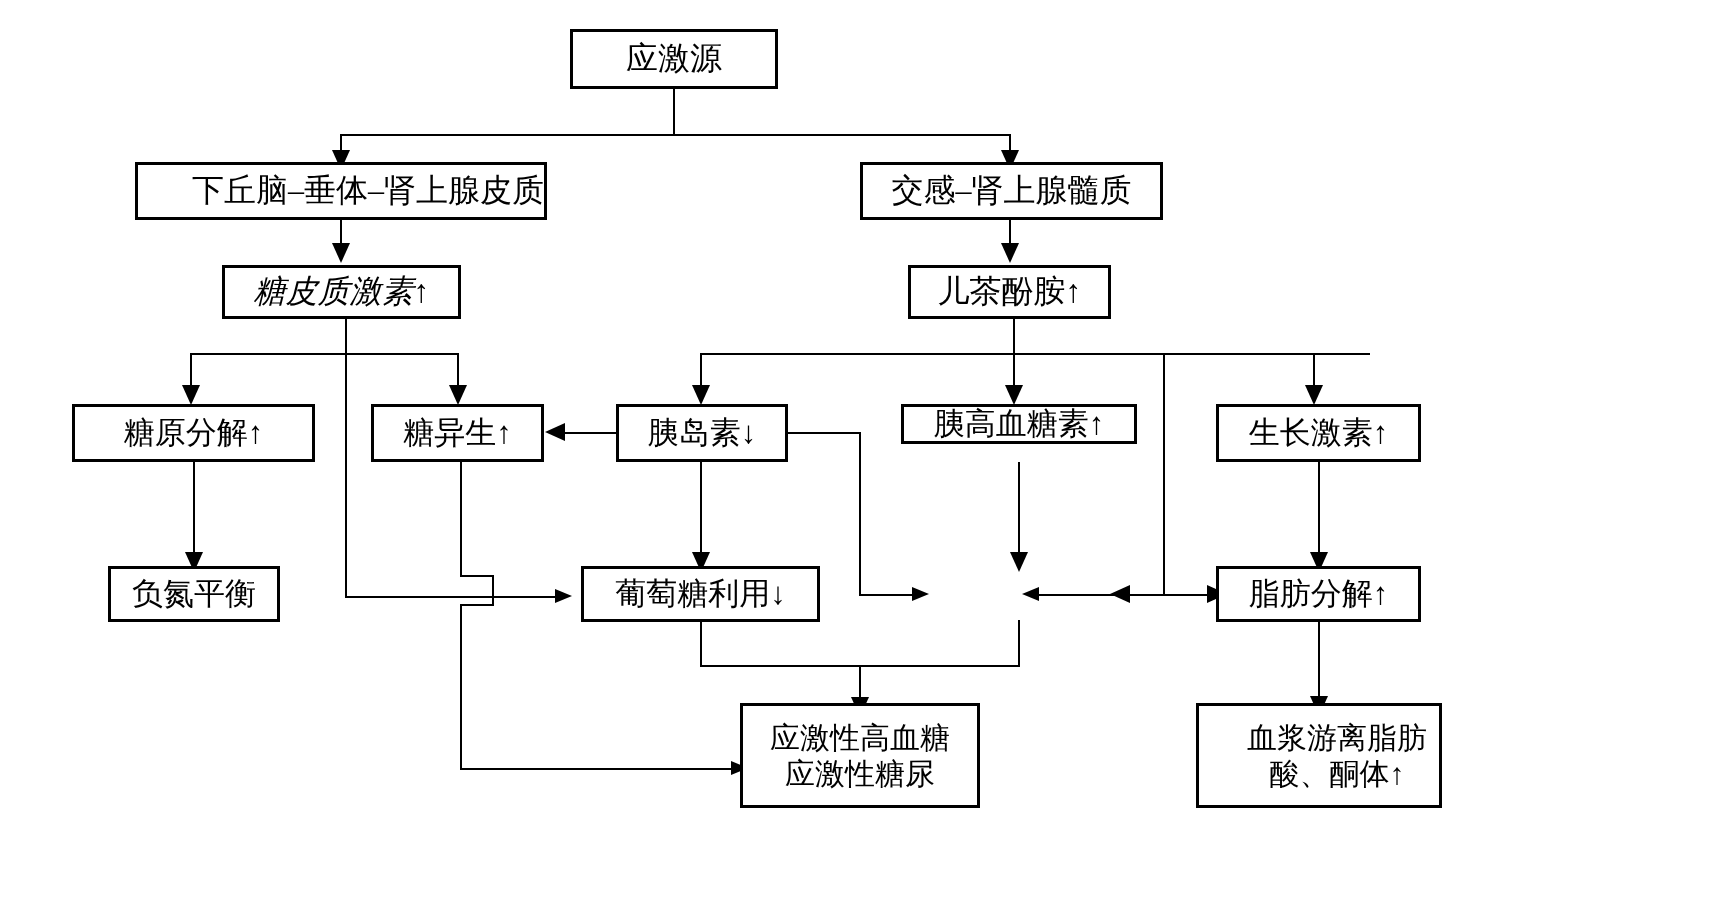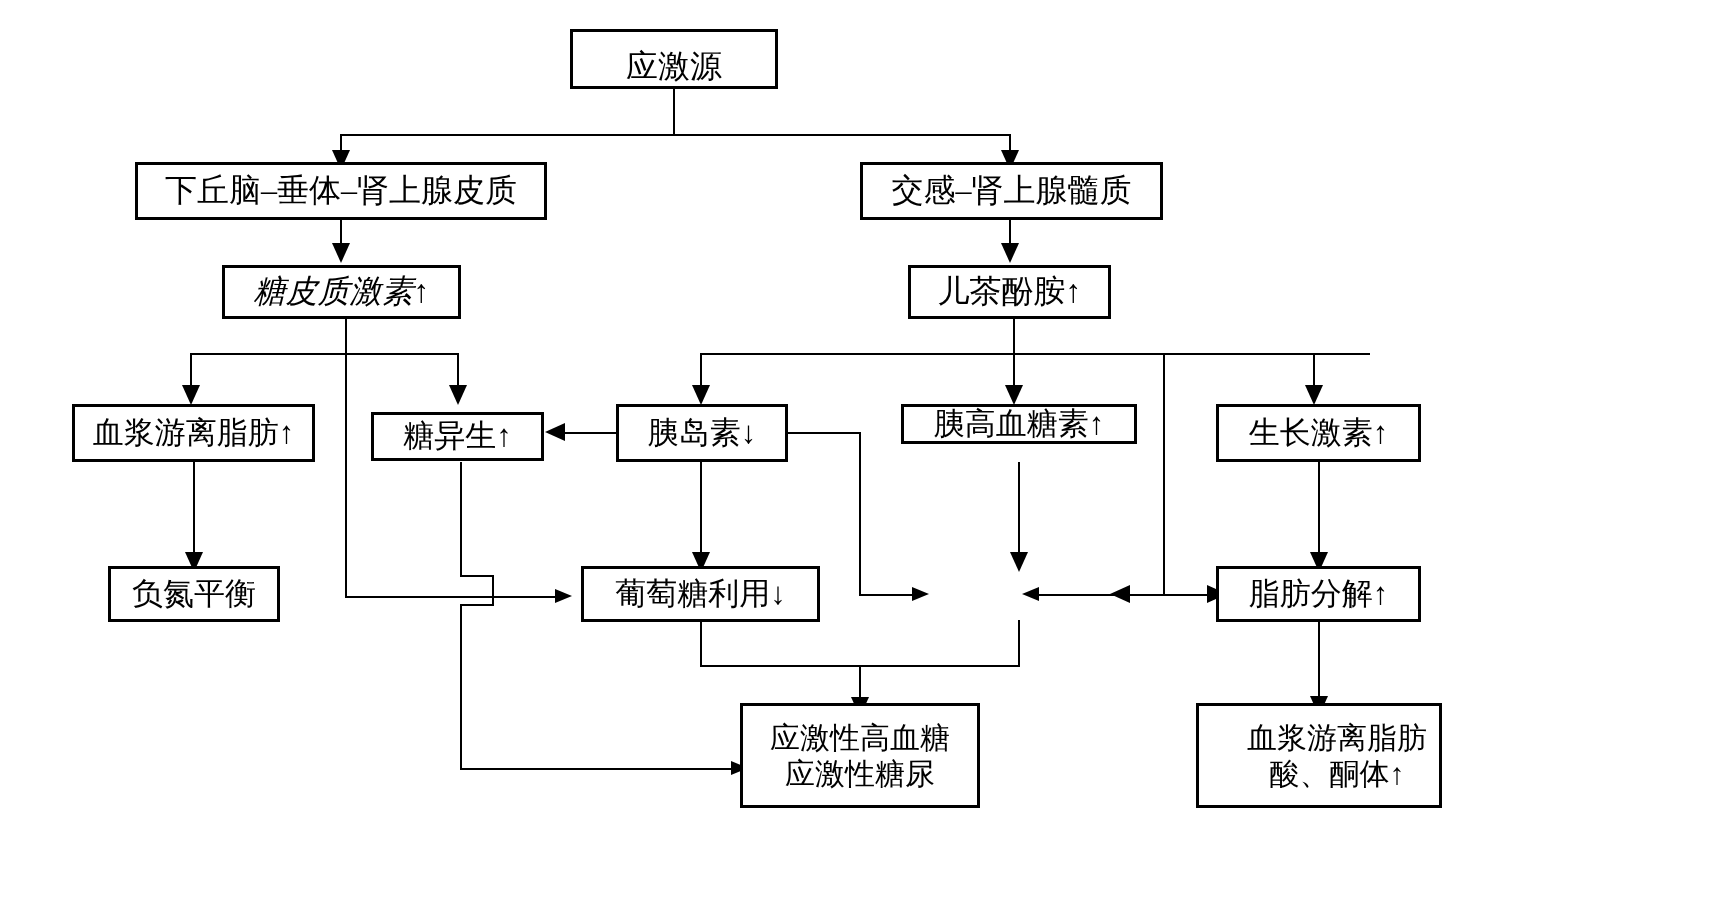--- a/index.html
+++ b/index.html
@@ -113,45 +113,45 @@
   <div class="seg v" style="left:859px;top:665px;height:36px;"></div>
   <div class="arrow down" style="left:851px;top:697px;"></div>
 
   <div class="seg h" style="left:1125px;top:594px;width:90px;"></div>
   <div class="arrow left" style="left:1110px;top:585px;"></div>
   <div class="arrow right" style="left:1207px;top:585px;"></div>
 
   <div class="seg v" style="left:1318px;top:620px;height:80px;"></div>
   <div class="arrow down" style="left:1310px;top:696px;"></div>
 
-  <div class="node t32" style="left:570px;top:29px;width:208px;height:60px;align-items:flex-end;">
+  <div class="node t32" style="left:570px;top:29px;width:208px;height:60px;">
     <span>应激源</span>
   </div>
 
-  <div class="node t32" style="left:135px;top:162px;width:412px;height:58px;">
+  <div class="node t32" style="left:135px;top:162px;width:412px;height:58px;justify-content:flex-end;">
     <span>下丘脑–垂体–肾上腺皮质</span>
   </div>
 
   <div class="node t32" style="left:860px;top:162px;width:303px;height:58px;">
     <span>交感–肾上腺髓质</span>
   </div>
 
   <div class="node t32" style="left:222px;top:265px;width:239px;height:54px;font-style:italic;">
     <span>糖皮质激素↑</span>
   </div>
 
   <div class="node t32" style="left:908px;top:265px;width:203px;height:54px;">
     <span>儿茶酚胺↑</span>
   </div>
 
   <div class="node t31" style="left:72px;top:404px;width:243px;height:58px;">
-    <span>血浆游离脂肪↑</span>
+    <span>糖原分解↑</span>
   </div>
 
-  <div class="node t31" style="left:371px;top:404px;width:173px;height:49px;margin-top:8px;">
+  <div class="node t31" style="left:371px;top:404px;width:173px;height:58px;">
     <span>糖异生↑</span>
   </div>
 
   <div class="node t31" style="left:616px;top:404px;width:172px;height:58px;">
     <span>胰岛素↓</span>
   </div>
 
   <div class="node t31" style="left:901px;top:404px;width:236px;height:40px;">
     <span>胰高血糖素↑</span>
   </div>

